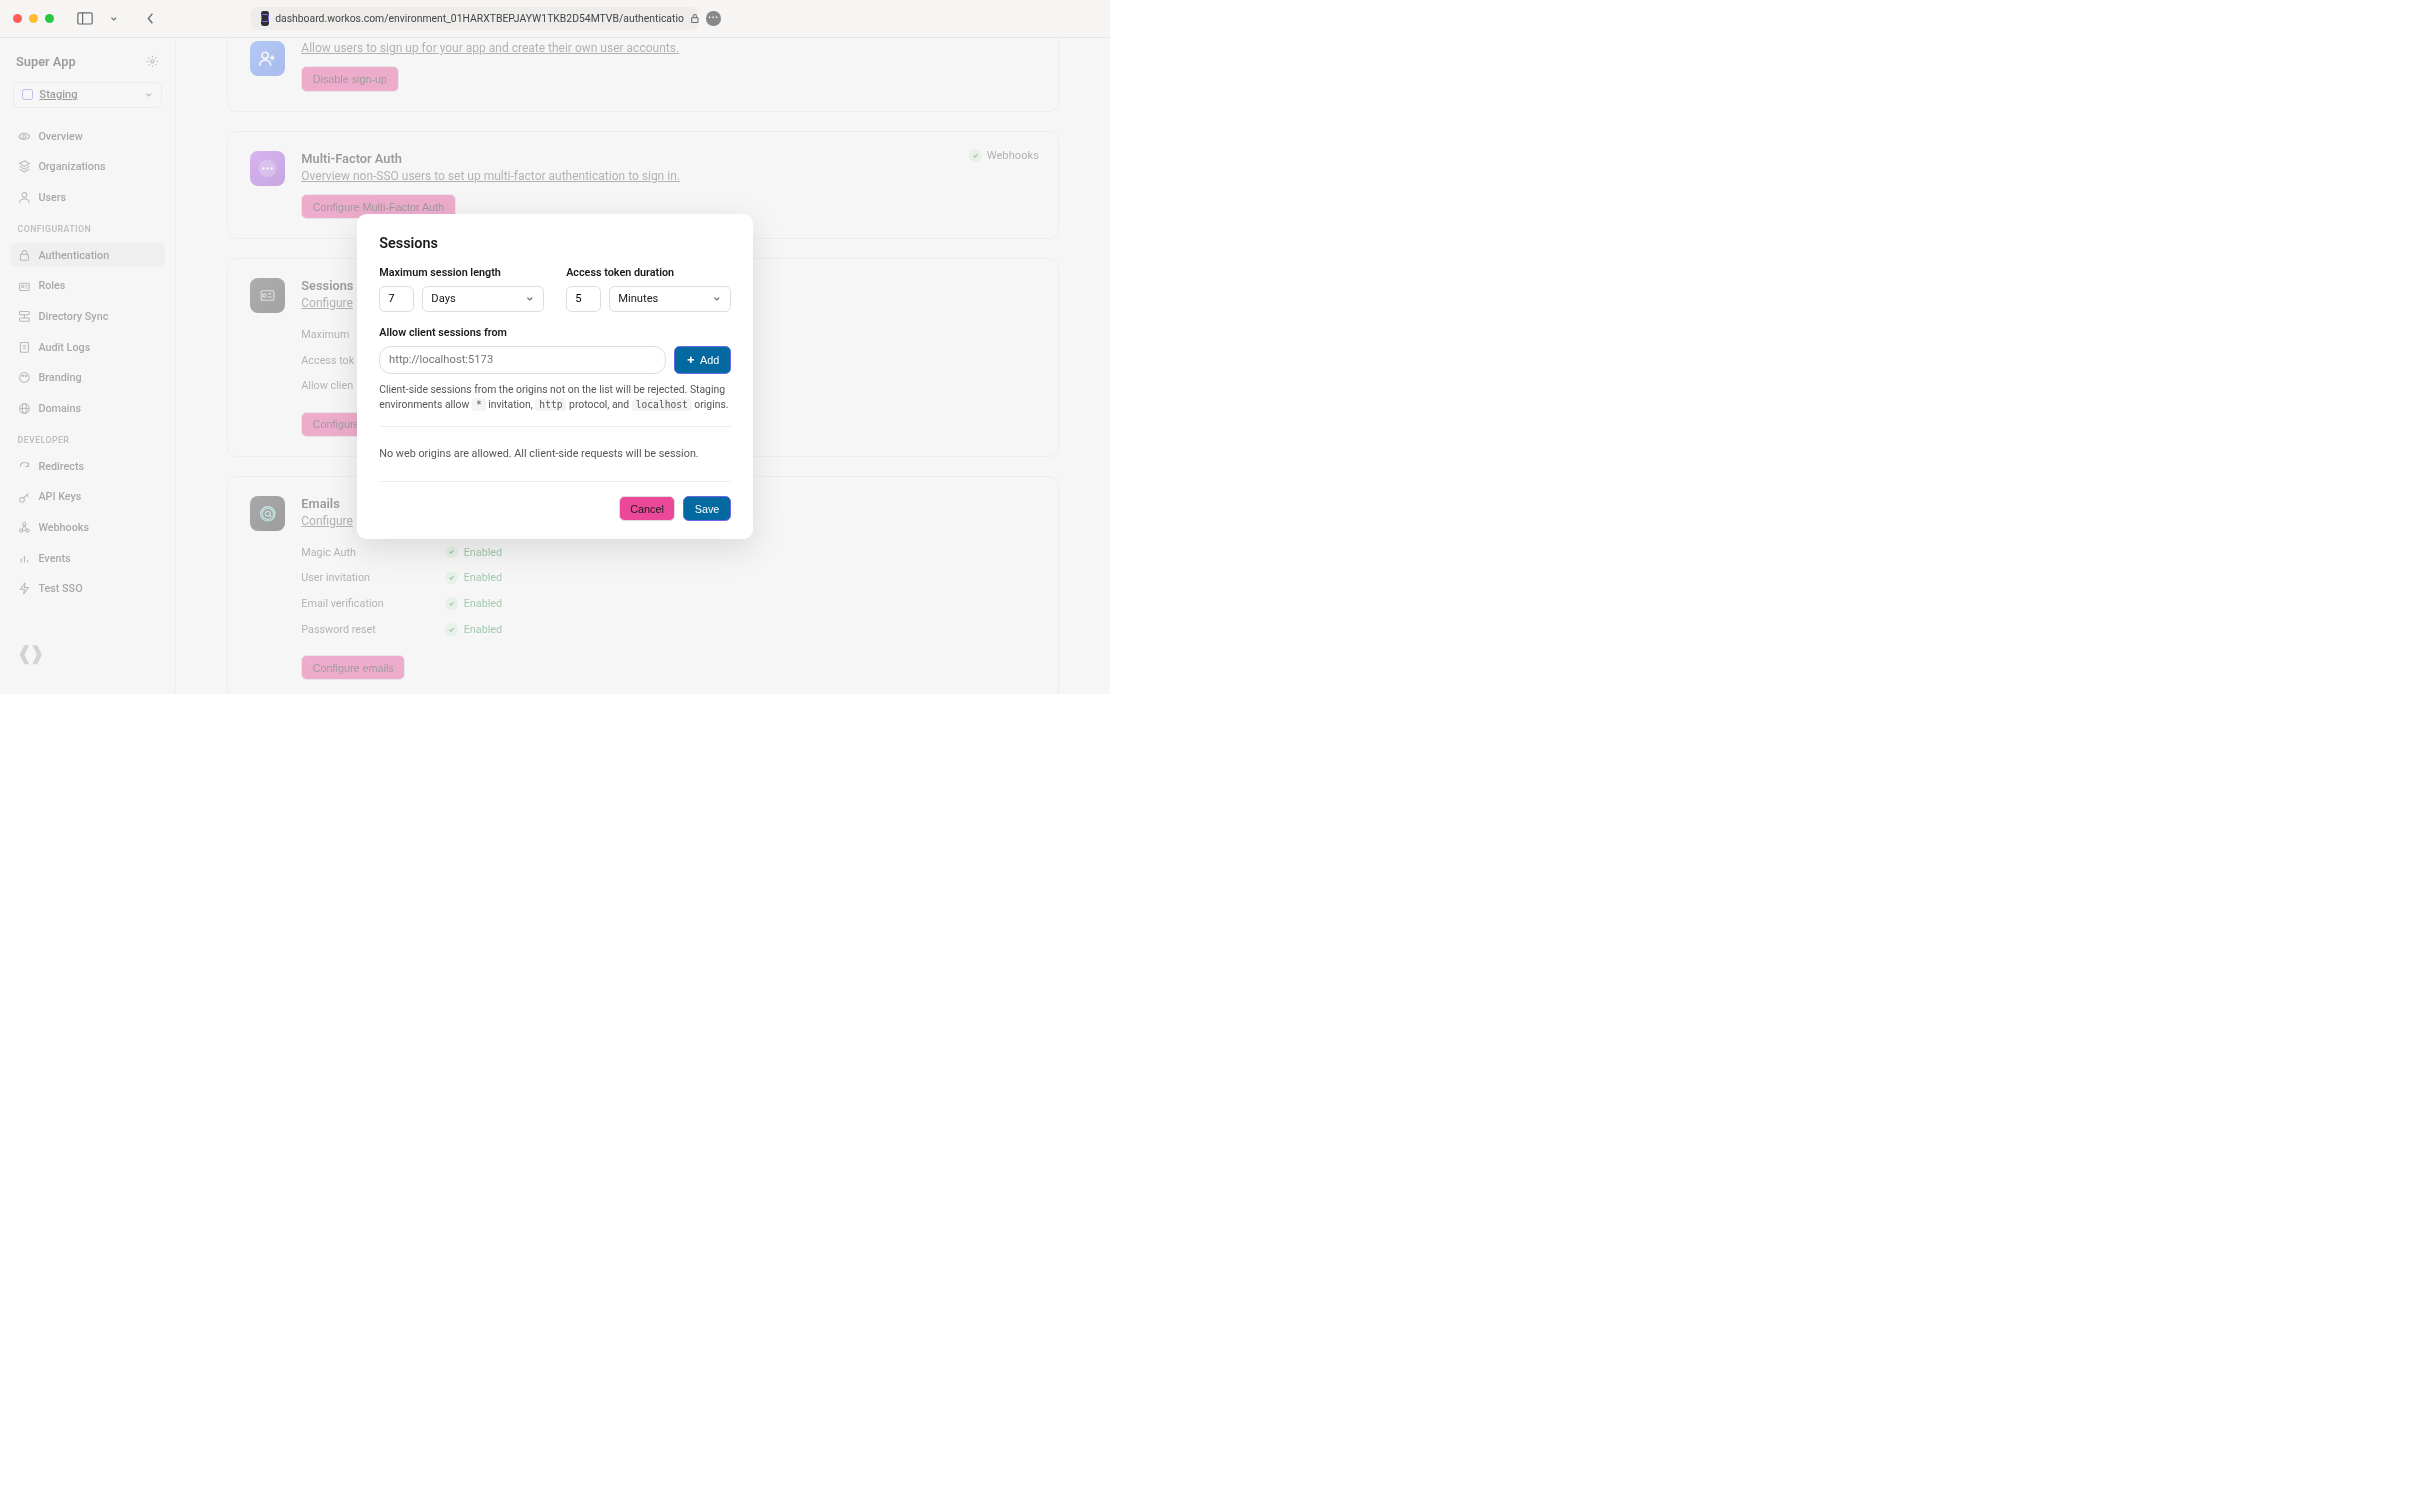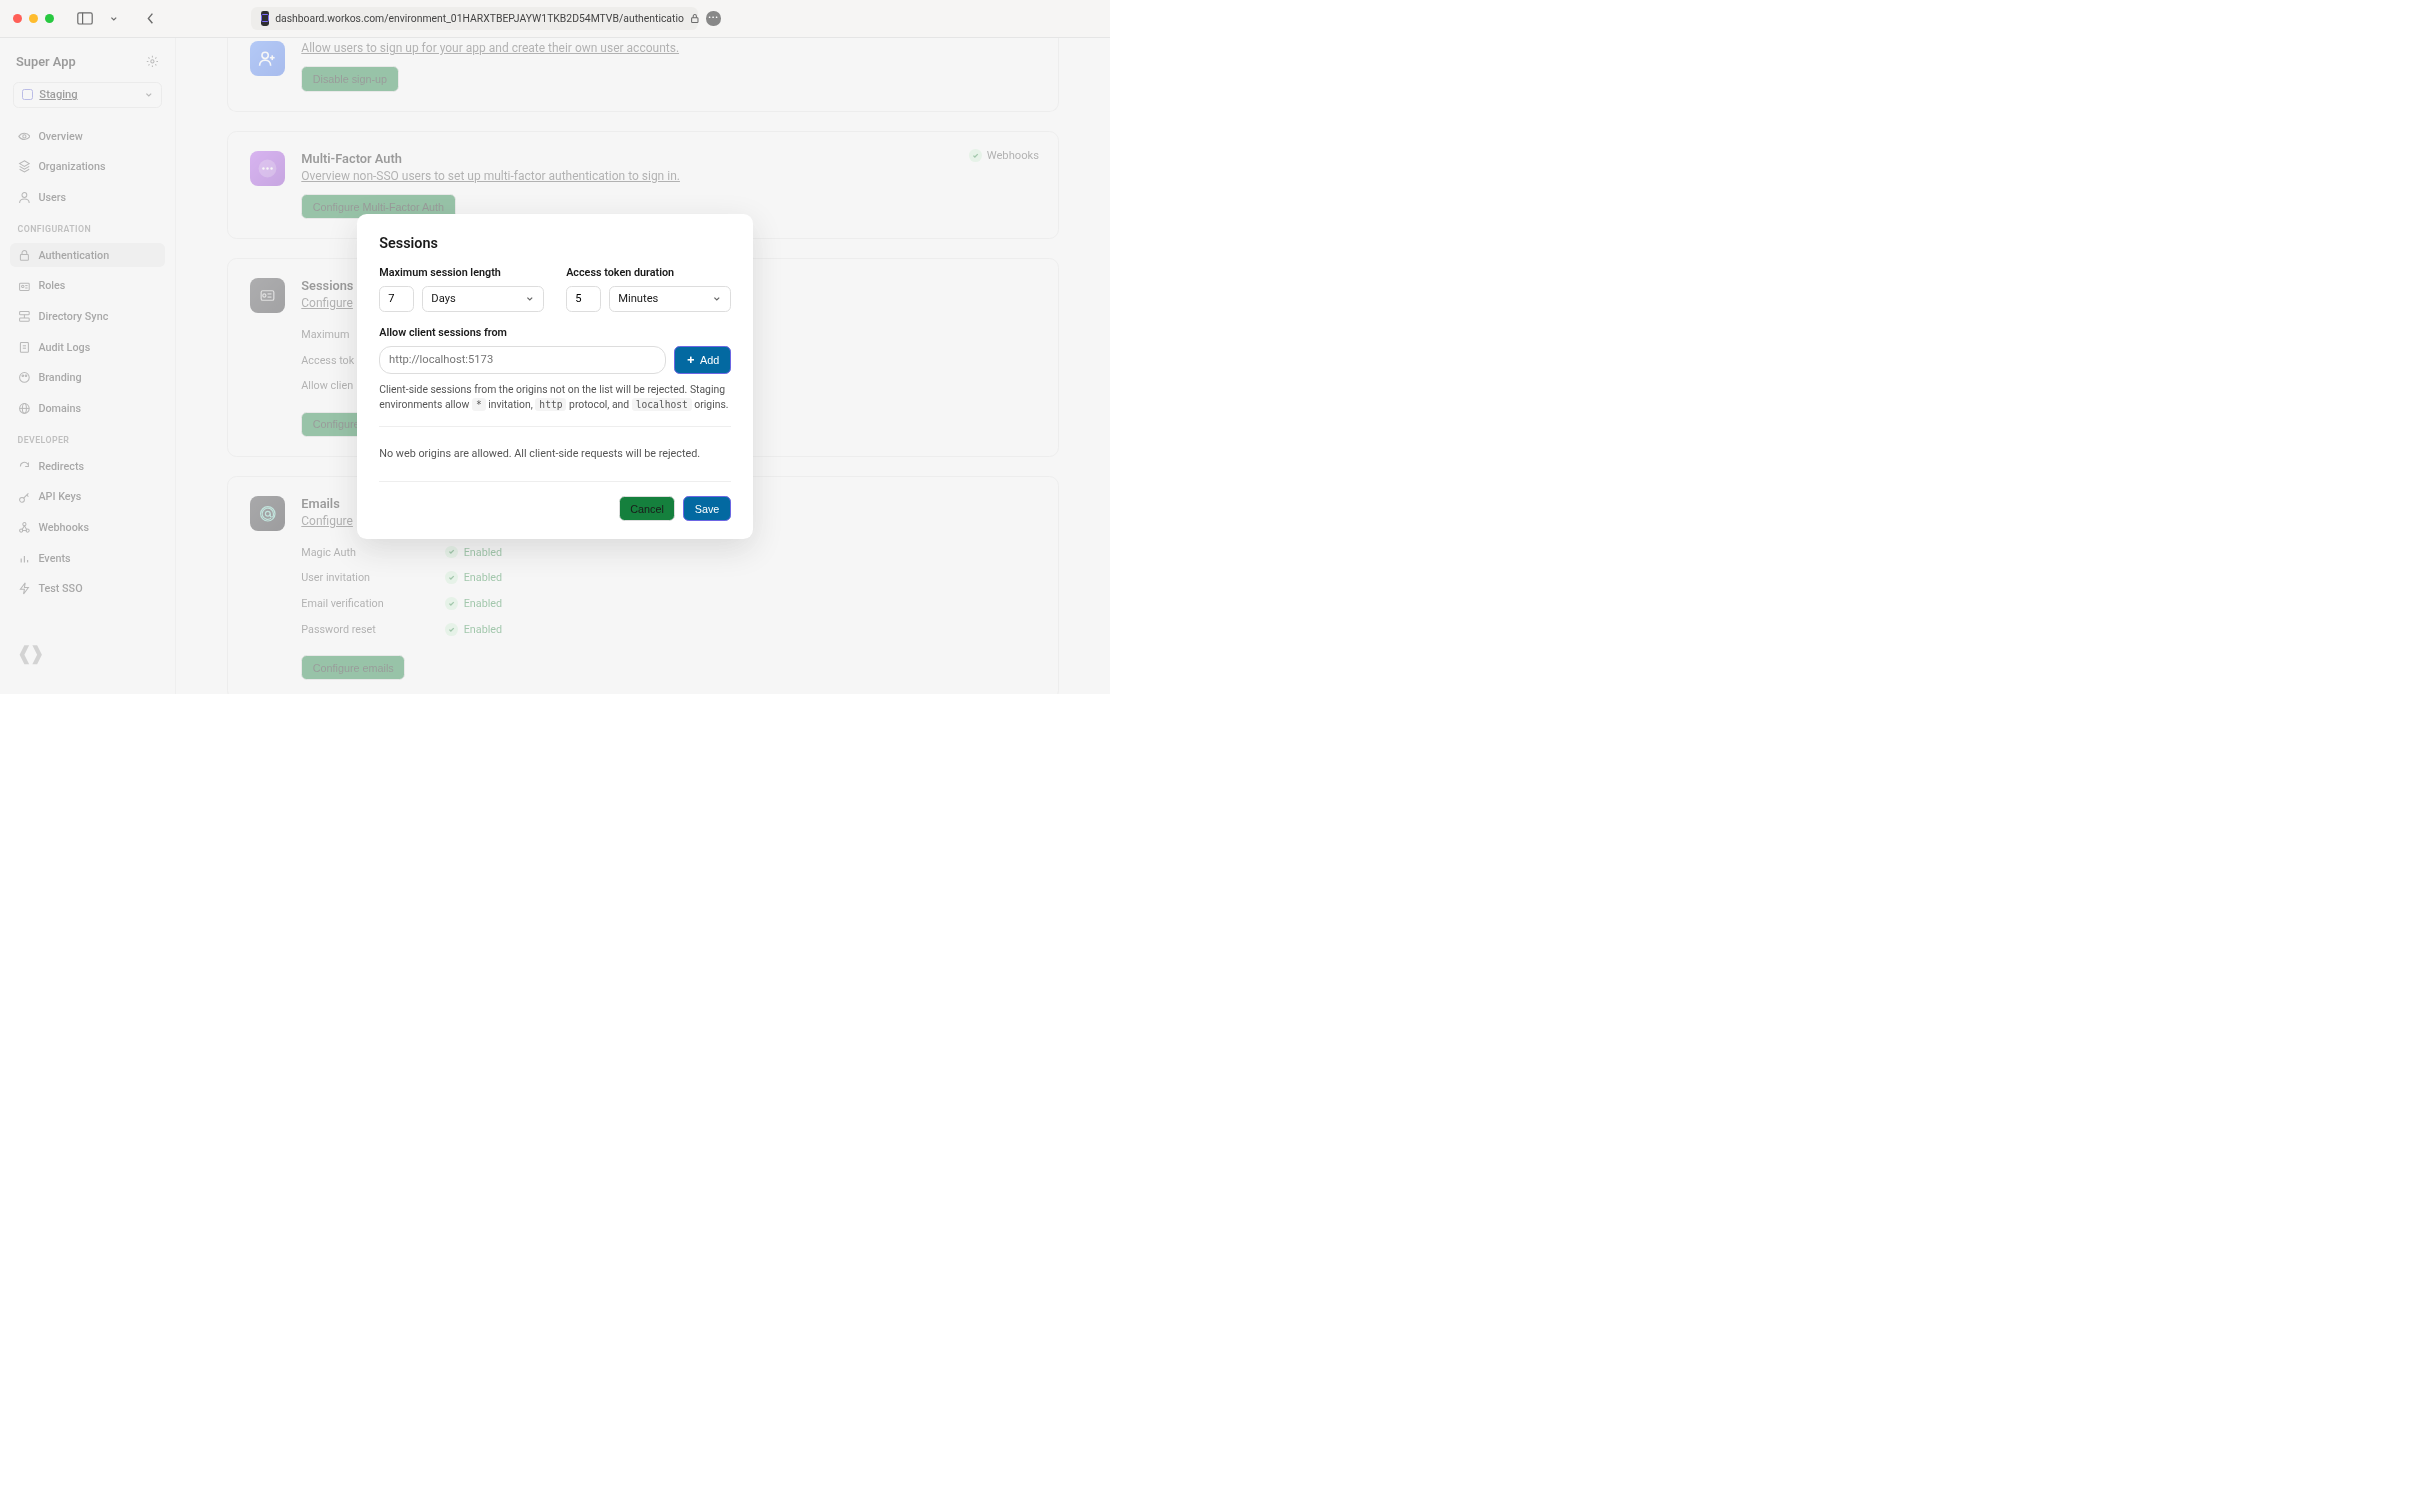--- a/index.html
+++ b/index.html
@@ -96,21 +96,21 @@
     .card-icon.blue { background:linear-gradient(135deg,#5a8fff,#3c6de8); color:white;}
     .card-icon.purple { background:linear-gradient(135deg,#b35af0,#8937c9); color:white;}
     .card-icon.gray { background:linear-gradient(135deg,#4a4a4e,#2e2e32); color:#ddd;}
     .card-icon.dark { background:linear-gradient(135deg,#3e3e42,#202024); color:#7dd3c0;}
     .card-body { flex:1; }
     .card-title { font-weight:600; font-size:12.8px; margin-bottom:3.2px;}
     .card-desc { color:#555; font-size:12px; margin-bottom:11.2px;text-decoration:underline; }
     .btn {
       display:inline-flex; align-items:center; gap:4.8px;
       padding:5.6px 10.4px; border:0.8px solid #ddd; border-radius:5.6px;
-      background:#15803d; font-weight:500; font-size:10.8px; cursor:pointer;
+      background:#ec4899; font-weight:500; font-size:10.8px; cursor:pointer;
       color:#1a1a1a;
     }
     .btn.primary { background:#0369a1; border-color:#6d66e4; color:white;text-align:center;}
     .optional-tag { position:absolute; right:19px; top:17.6px; display:flex; align-items:center; gap:4.8px; color:#555; font-size:11.2px;}
     .check-circle { width:12.8px; height:12.8px; border-radius:50%; background:#d8f5dc; display:flex; align-items:center; justify-content:center;}
     .check-circle svg { width:7.2px; height:7.2px; }
     .kv-list { margin:6.4px 0 12.8px 0; }
     .kv-row { display:flex; padding:6.4px 0; font-size:10.8px;}
     .kv-key { width:144px; color:#555; }
     .enabled-val { display:flex; align-items:center; gap:5.6px; color:#2d8a46;}
@@ -533,21 +533,21 @@
             <line x1="2" y1="6" x2="10" y2="6"></line>
           </svg>
         <span>Add</span>
       </button>
     </div>
     <div class="helper-text">
       <span>Client-side sessions from the origins not on the list will be rejected. Staging environments allow </span><code>*</code><span> invitation, </span><code>http</code><span> protocol, and </span><code>localhost</code><span> origins.</span>
     </div>
 
     <div class="hr"></div>
-    <div class="no-origins">No web origins are allowed. All client-side requests will be rejected.</div>
+    <div class="no-origins">No web origins are allowed. All client-side requests will be session.</div>
     <div class="hr"></div>
 
     <div class="modal-footer">
       <button class="btn">Cancel</button>
       <button class="btn primary">Save</button>
     </div>
   </div>
 </div>
 
 

